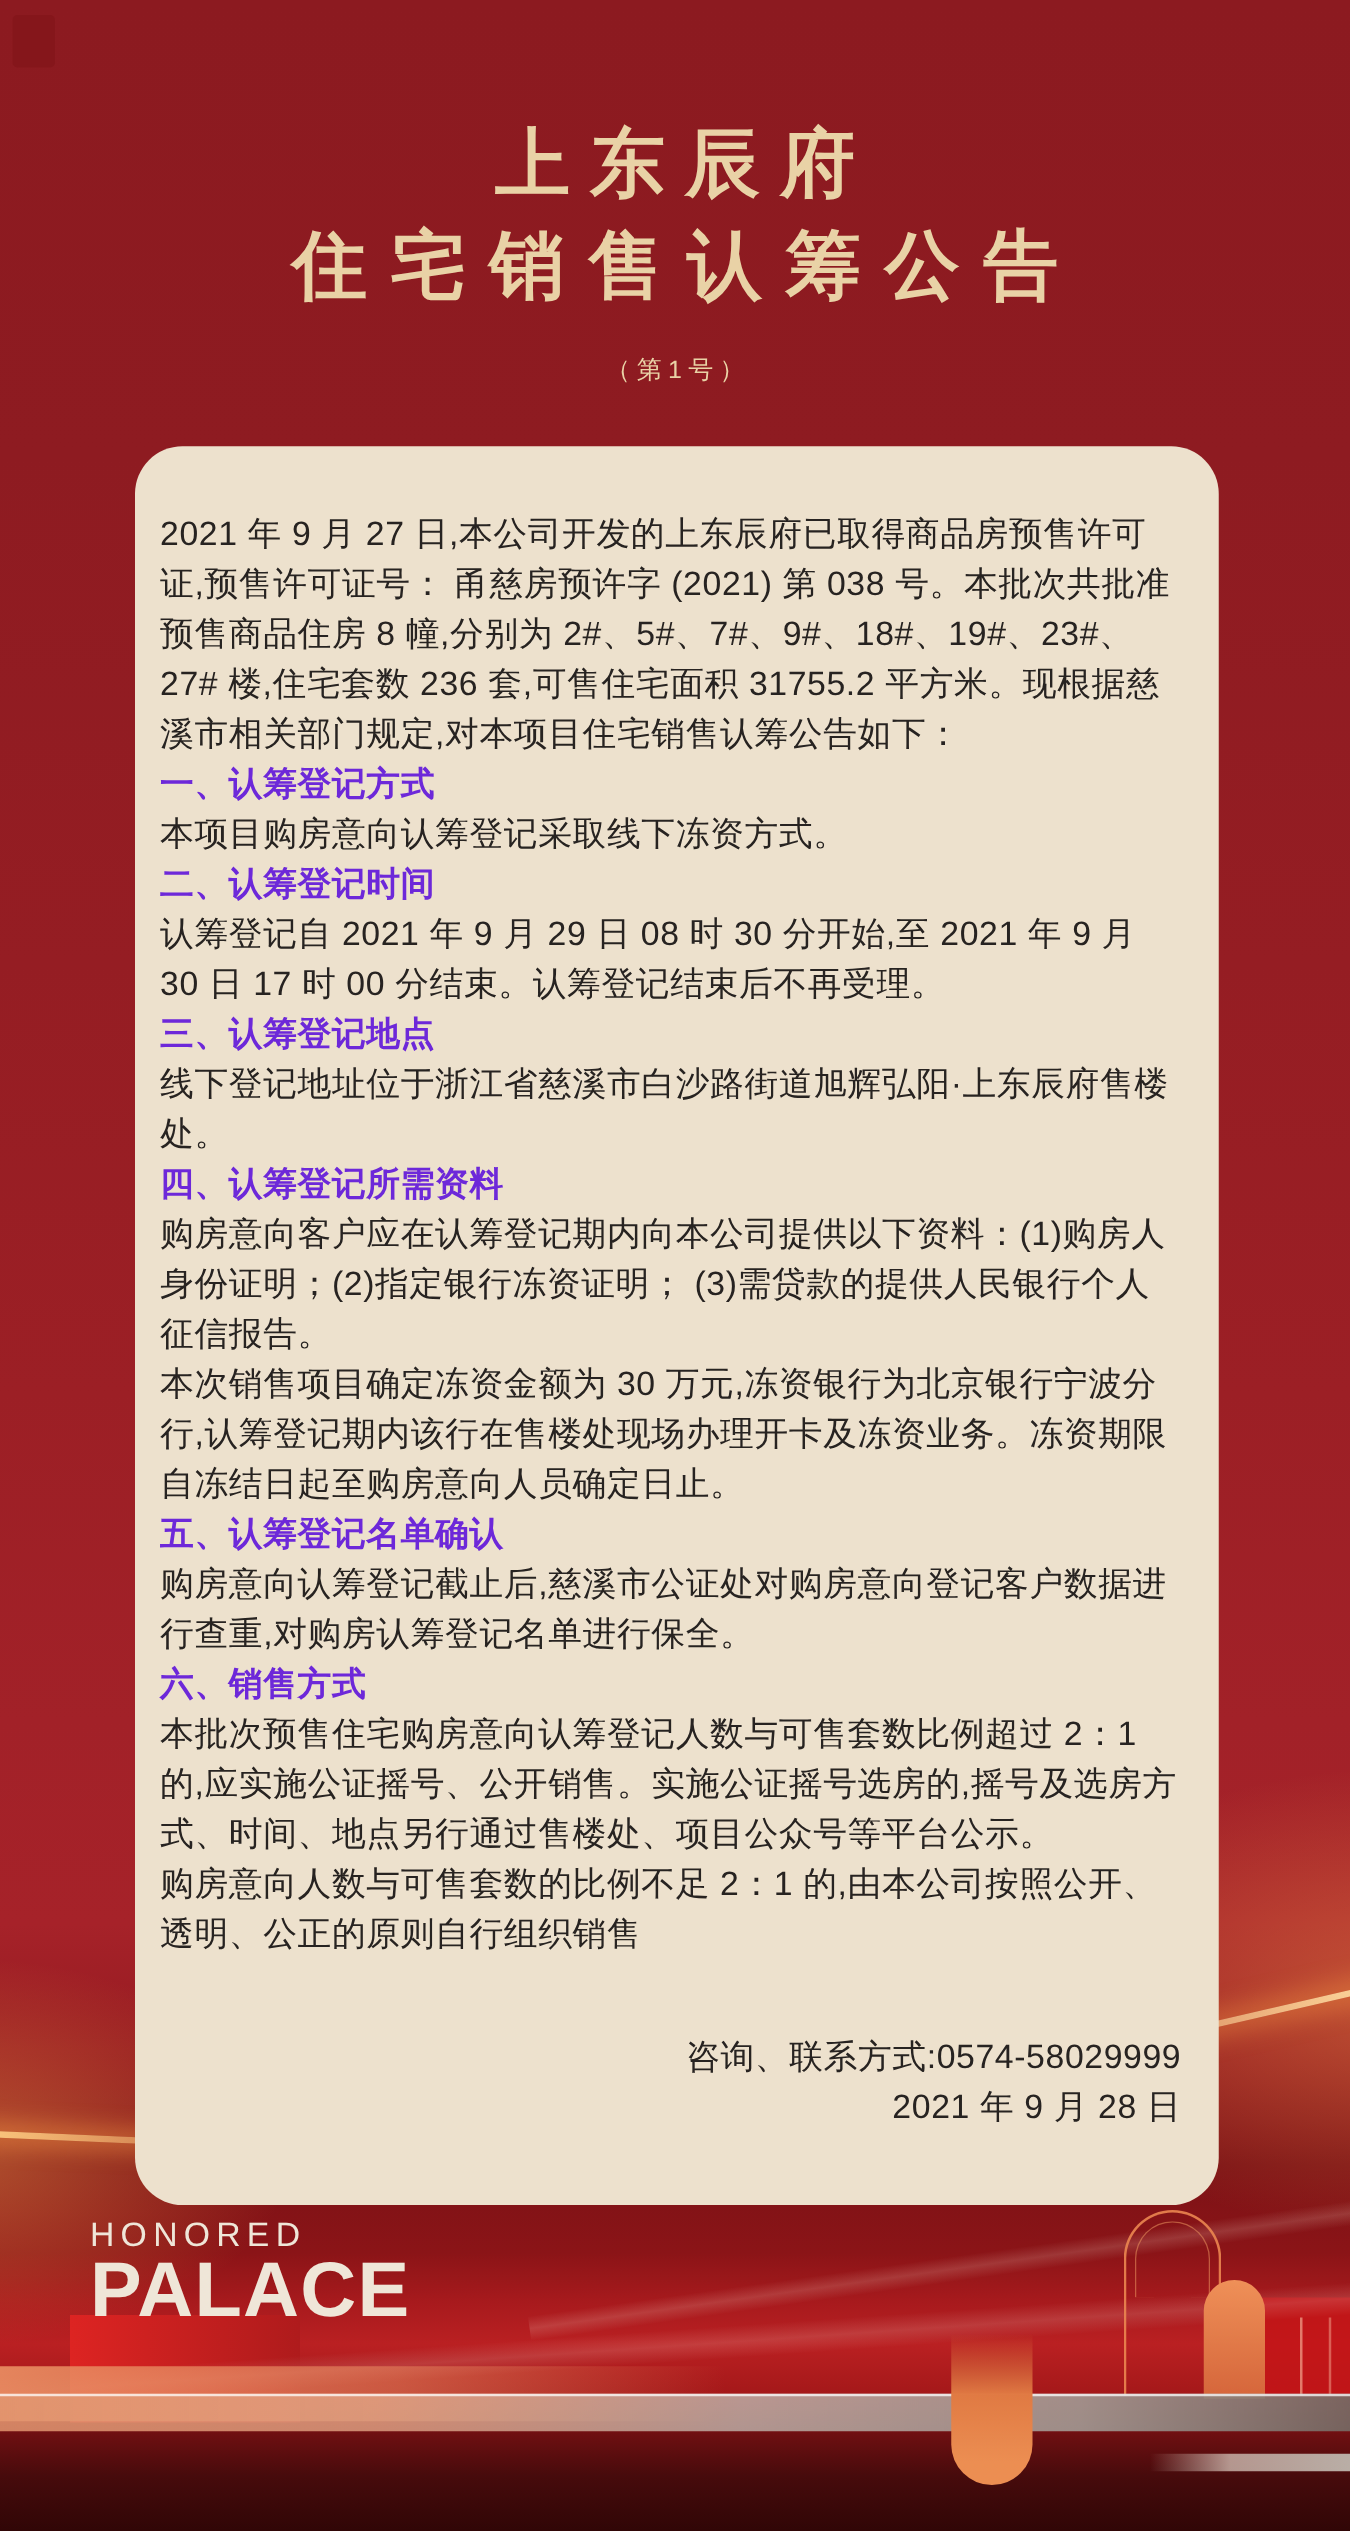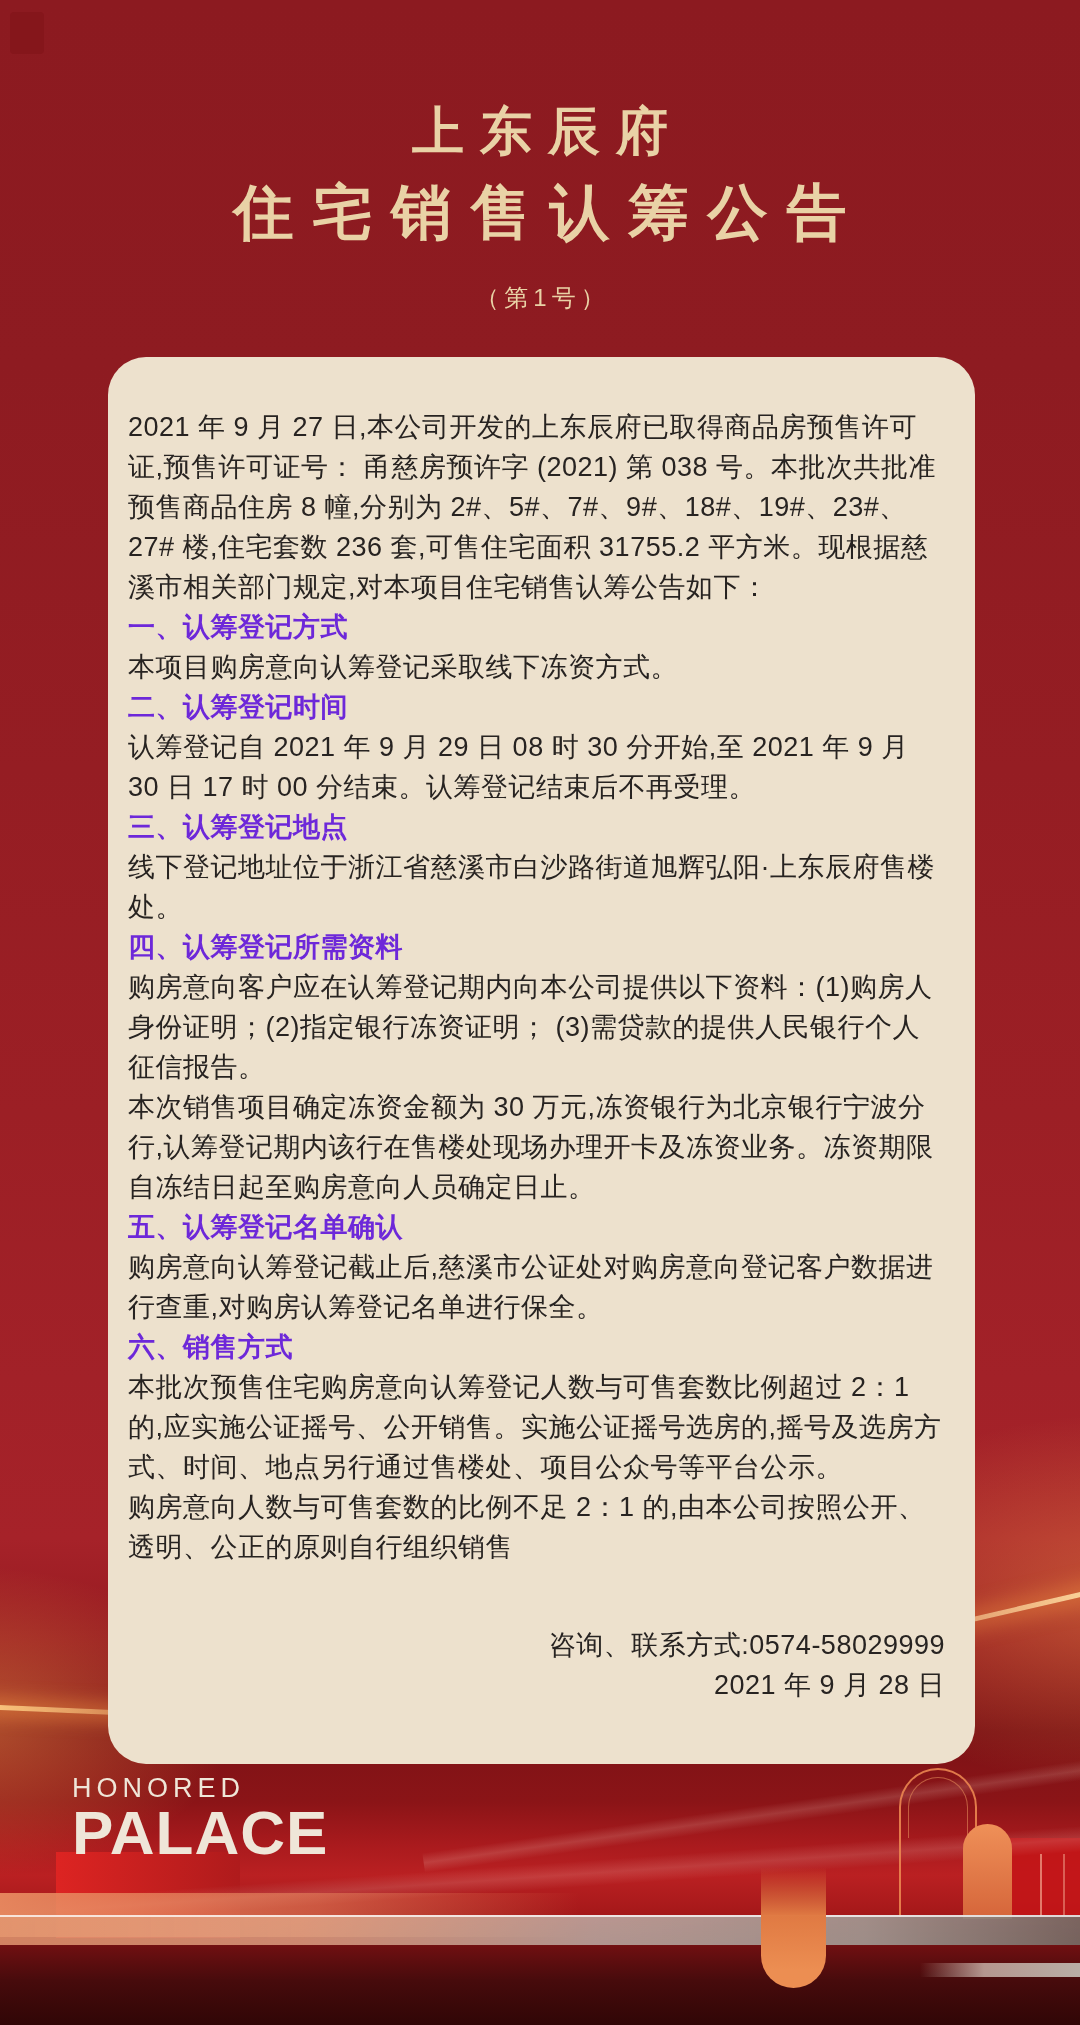--- a/index.html
+++ b/index.html
@@ -13,23 +13,23 @@
         #8C1A20 0%, #8E1B21 18%, #951D23 38%, #9C1F25 55%,
         #A22128 68%, #A62229 76%, #951A20 81%,
         #7C1216 85.5%, #8B1417 89%, #A81A1D 91%,
         #BA2022 92.6%, #A41819 94.6%, #6D0F11 96.2%,
         #470B0C 97.8%, #300606 100%);
   }
   .abs{position:absolute;}
 
   
   .title-block{position:absolute;left:0;top:96px;width:1080px;text-align:center;color:#E9D2A6;}
-  .title-l1{font-size:52px;font-weight:bold;letter-spacing:16px;text-indent:16px;line-height:70px;}
+  .title-l1{font-size:60px;font-weight:bold;letter-spacing:16px;text-indent:16px;line-height:70px;}
   .title-l2{font-size:60px;font-weight:bold;letter-spacing:19px;text-indent:19px;line-height:66px;margin-top:14px;}
-  .title-issue{font-size:24px;letter-spacing:5px;text-indent:5px;margin-top:36px;color:#E9D2A6;}
+  .title-issue{font-size:20px;letter-spacing:5px;text-indent:5px;margin-top:36px;color:#E9D2A6;}
 
   
   .card{
     position:absolute;left:108px;top:357px;width:867px;height:1407px;
     background:#EDE1CD;border-radius:38px;box-sizing:border-box;
     padding:50px 30px 0 40px;
   }
   .card, .card p, .card h3{color:#272321;padding-left:10px;}
   .card p{margin:0;font-size:27px;line-height:40px;letter-spacing:0.5px;}
   .card h3{margin:0;font-size:27px;line-height:40px;letter-spacing:0.5px;font-weight:bold;color:#6d28d9;}

